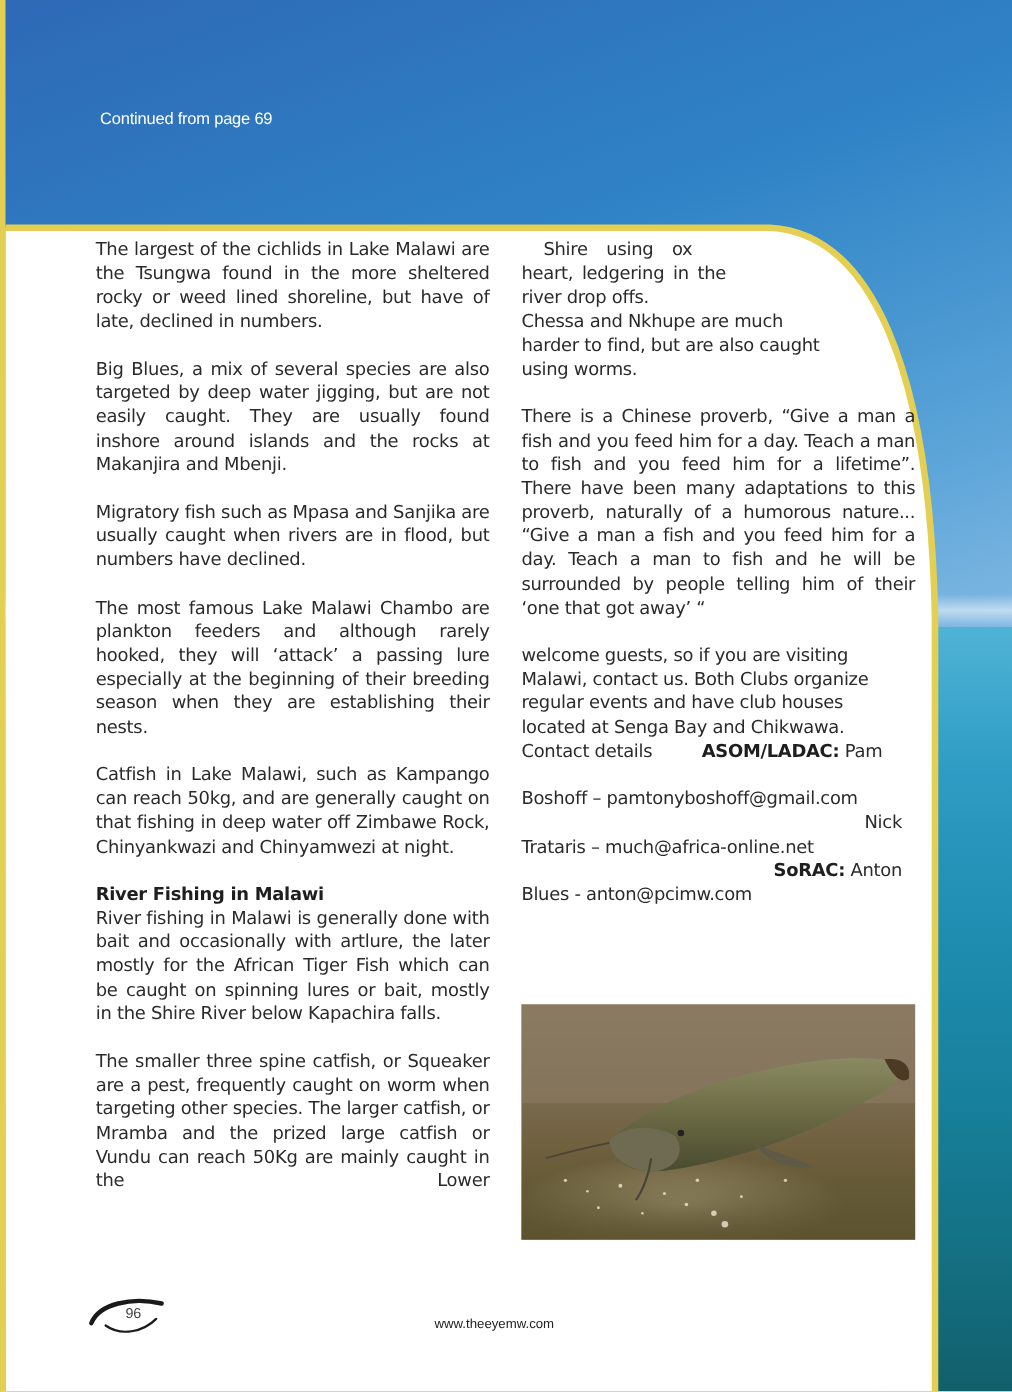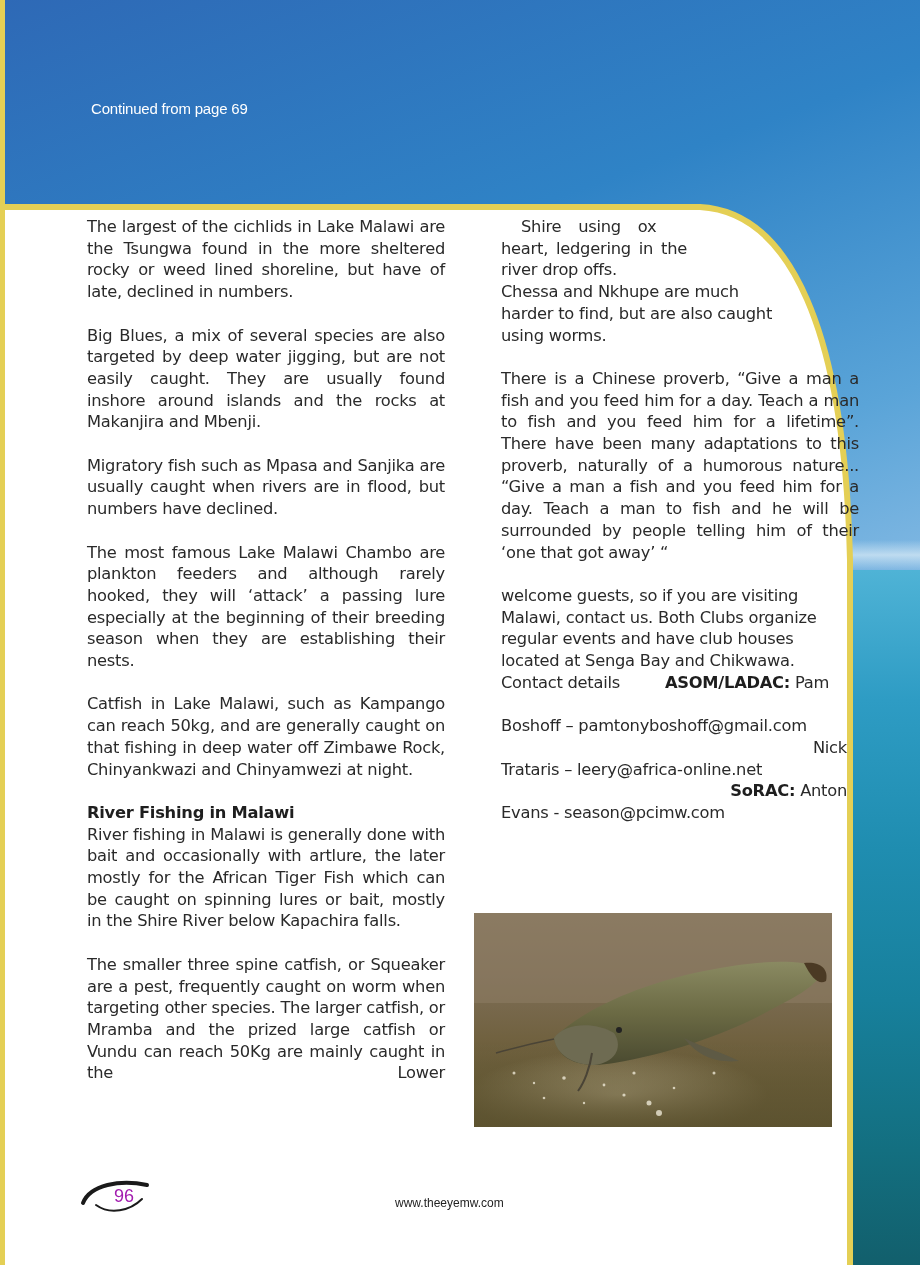--- a/index.html
+++ b/index.html
@@ -29,38 +29,38 @@
   .panel-svg { position: absolute; left: 0; top: 0; }
   .col {
     position: absolute; top: 216px;
     font-family: "DejaVu Sans", sans-serif;
     font-size: 16.3px; line-height: 21.7px; color: #2a2a2a;
     letter-spacing: -0.25px;
   }
   .col p { margin: 0; }
   .col .gap { height: 21.7px; }
   .col-left { left: 87px; width: 358px; text-align: justify; }
-  .col-right { left: 501px; width: 358px; }
+  .col-right { left: 474px; width: 358px; }
   .j { text-align: justify; text-align-last: left; }
   .jl { text-align: justify; text-align-last: justify; }
   .r { text-align: right; }
   b { font-weight: bold; color: #1e1e1e; margin-left: 40px; }
   .heading { font-weight: bold; color: #1e1e1e; }
   .photo {
     position: absolute; left: 474px; top: 913px; width: 358px; height: 214px;
     overflow: hidden;
     background:
       radial-gradient(ellipse 60% 30% at 40% 85%, rgba(220,210,180,0.55), rgba(0,0,0,0) 70%),
       linear-gradient(180deg, #8a7a62 0%, #7e6e57 30%, #70613f 60%, #5d5230 80%, #4e4528 100%);
   }
   .photo svg { position: absolute; left: 0; top: 0; }
   .footer-logo { position: absolute; left: 80px; top: 1175px; width: 80px; height: 40px; }
   .page-num {
     position: absolute; left: 114px; top: 1186px;
-    font-family: "Liberation Sans", sans-serif; font-size: 18px; color: #a21caf;
+    font-family: "Liberation Sans", sans-serif; font-size: 13px; color: #404040;
   }
   .site {
     position: absolute; left: 395px; top: 1196px;
     font-family: "Liberation Sans", sans-serif; font-size: 12px; color: #222; text-align: right;
   }
 </style>
 </head>
 <body>
 
 <div class="bg"></div>
@@ -101,23 +101,23 @@
   <p class="j">There is a Chinese proverb, “Give a man a fish and you feed him for a day. Teach a man to fish and you feed him for a lifetime”.  There have been many adaptations to this proverb, naturally of a humorous nature...  “Give a man a fish and you feed him for a day.  Teach a man to fish and he will be surrounded by people telling him of their ‘one that got away’ “</p>
   <div class="gap"></div>
   <p>welcome guests, so if you are visiting</p>
   <p>Malawi, contact us. Both Clubs organize</p>
   <p>regular events and have club houses</p>
   <p>located at Senga Bay and Chikwawa.</p>
   <p><span>Contact details </span><b>ASOM/LADAC:</b><span> Pam</span></p>
   <div class="gap"></div>
   <p>Boshoff – pamtonyboshoff@gmail.com</p>
   <p class="r" style="padding-right:12px;">Nick</p>
-  <p>Trataris – leery@africa-online.net</p>
+  <p>Trataris – much@africa-online.net</p>
   <p class="r" style="padding-right:12px;"><b>SoRAC:</b><span> Anton</span></p>
-  <p>Evans -  season@pcimw.com</p>
+  <p>Blues -  anton@pcimw.com</p>
 </div>
 
 <div class="photo">
   <svg width="358" height="214" viewBox="0 0 358 214">
     <defs>
       <linearGradient id="fishBody" x1="0" y1="0" x2="0" y2="1">
         <stop offset="0" stop-color="#8a8a62"></stop>
         <stop offset="0.5" stop-color="#6b6a44"></stop>
         <stop offset="1" stop-color="#4a4a30"></stop>
       </linearGradient>

